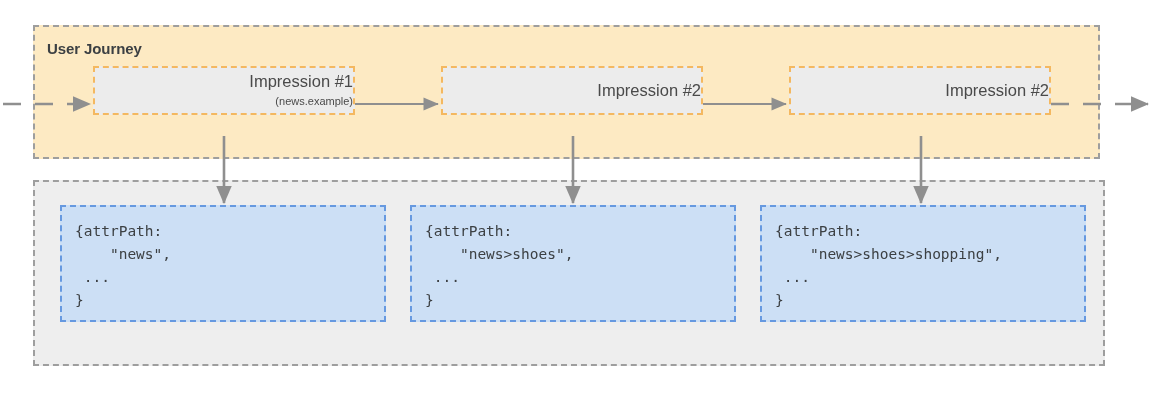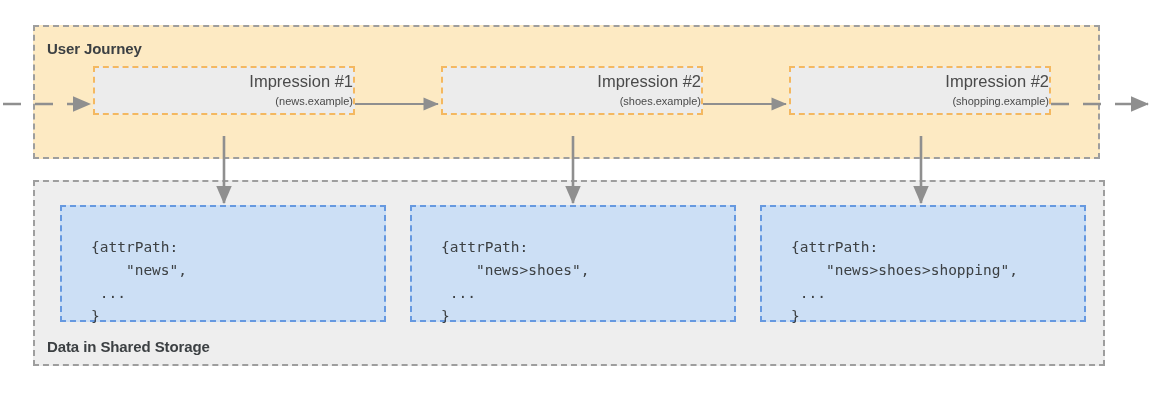--- a/index.html
+++ b/index.html
@@ -101,21 +101,21 @@
   #data-box-1 { left: 60px;  width: 326px; }
   #data-box-2 { left: 410px; width: 326px; }
   #data-box-3 { left: 760px; width: 326px; }
 
   .code {
     font-family: "DejaVu Sans Mono", "Liberation Mono", monospace;
     font-size: 14.5px;
     line-height: 23px;
     color: #3c4043;
     white-space: pre;
-    margin: 16px;
+    margin: 0;
   }
 
   
   #connectors {
     position: absolute;
     left: 0;
     top: 0;
     width: 1153px;
     height: 410px;
     pointer-events: none;
@@ -124,35 +124,32 @@
 </head>
 <body>
 
 <div id="diagram">
 
   <div class="region" id="journey-region"></div>
 
   <div class="region" id="storage-region"></div>
 
   <div class="region-title" id="journey-title">User Journey</div>
-  <div class="region-title" id="storage-title">Data in Shared Storage</div>
 
   <div class="impression-box" id="impression-box-1">
     <div class="impression-title">Impression #1</div>
     <div class="impression-sub">(news.example)</div>
   </div>
 
   <div class="impression-box" id="impression-box-2">
     <div class="impression-title">Impression #2</div>
-    <div class="impression-sub">(shoes.example)</div>
   </div>
 
   <div class="impression-box" id="impression-box-3">
     <div class="impression-title">Impression #2</div>
-    <div class="impression-sub">(shopping.example)</div>
   </div>
 
   <div class="data-box" id="data-box-1">
     <pre class="code">{attrPath:
     "news",
  ...
 }</pre>
   </div>
 
   <div class="data-box" id="data-box-2">

